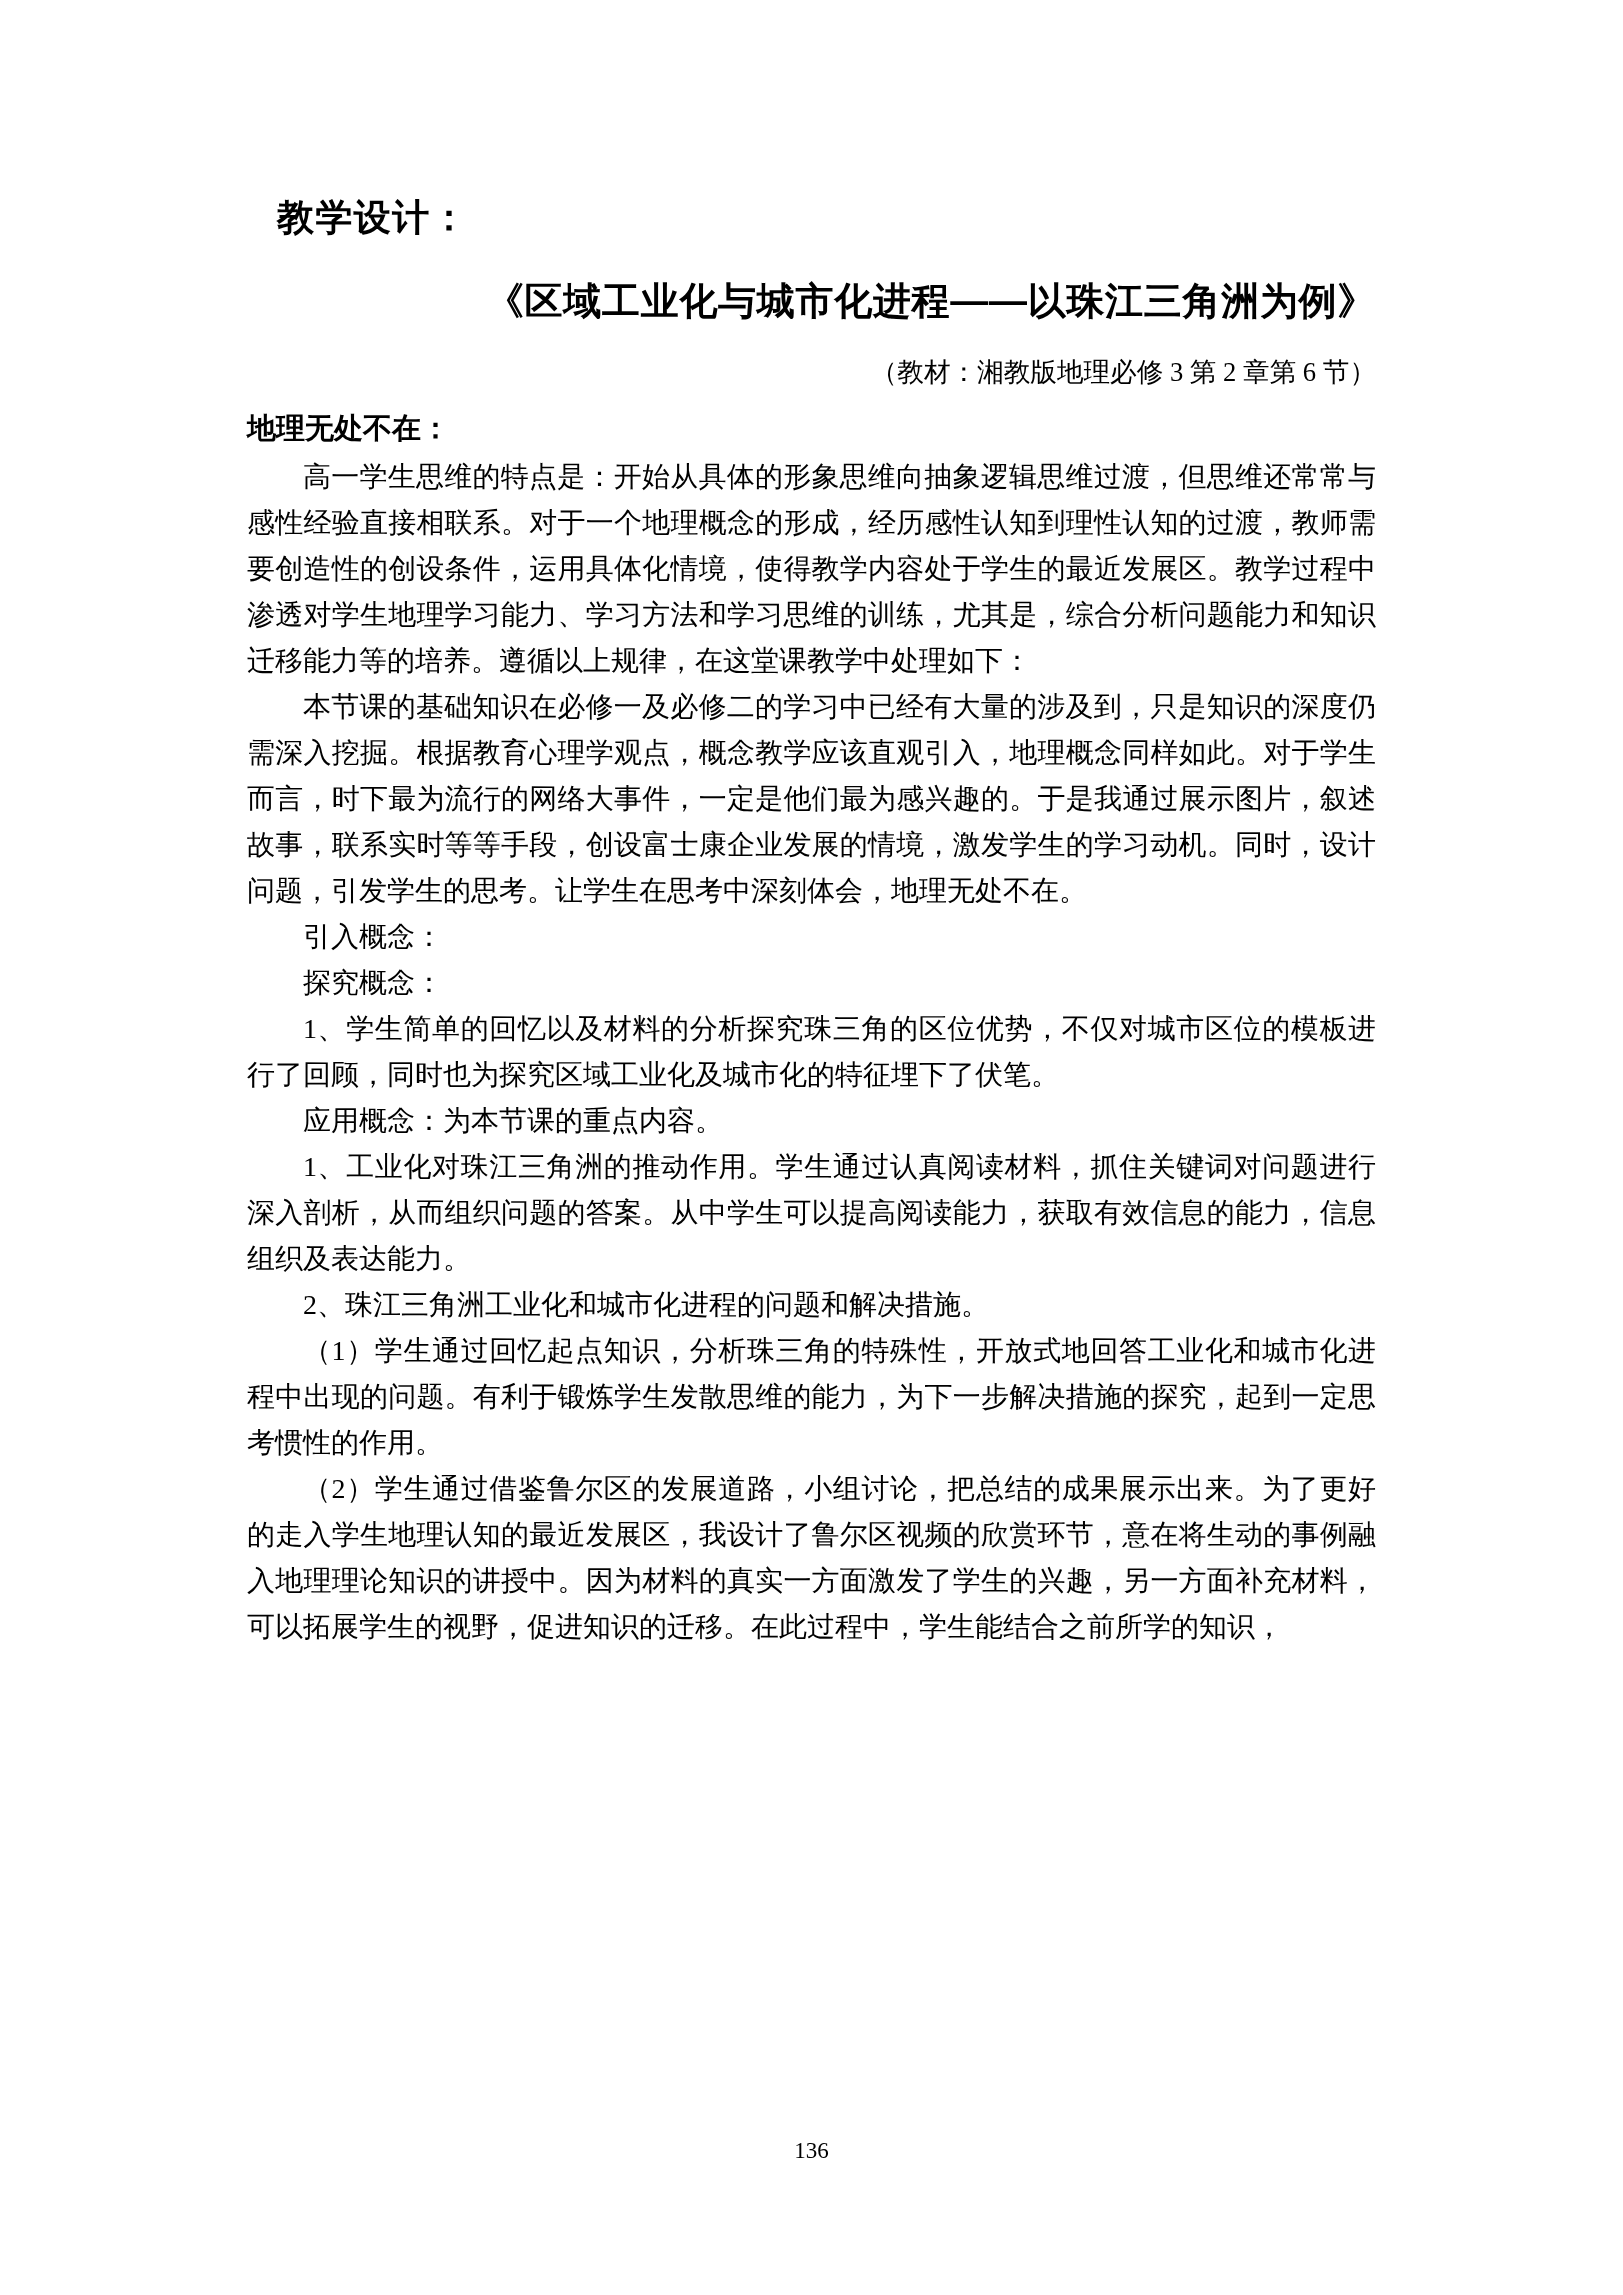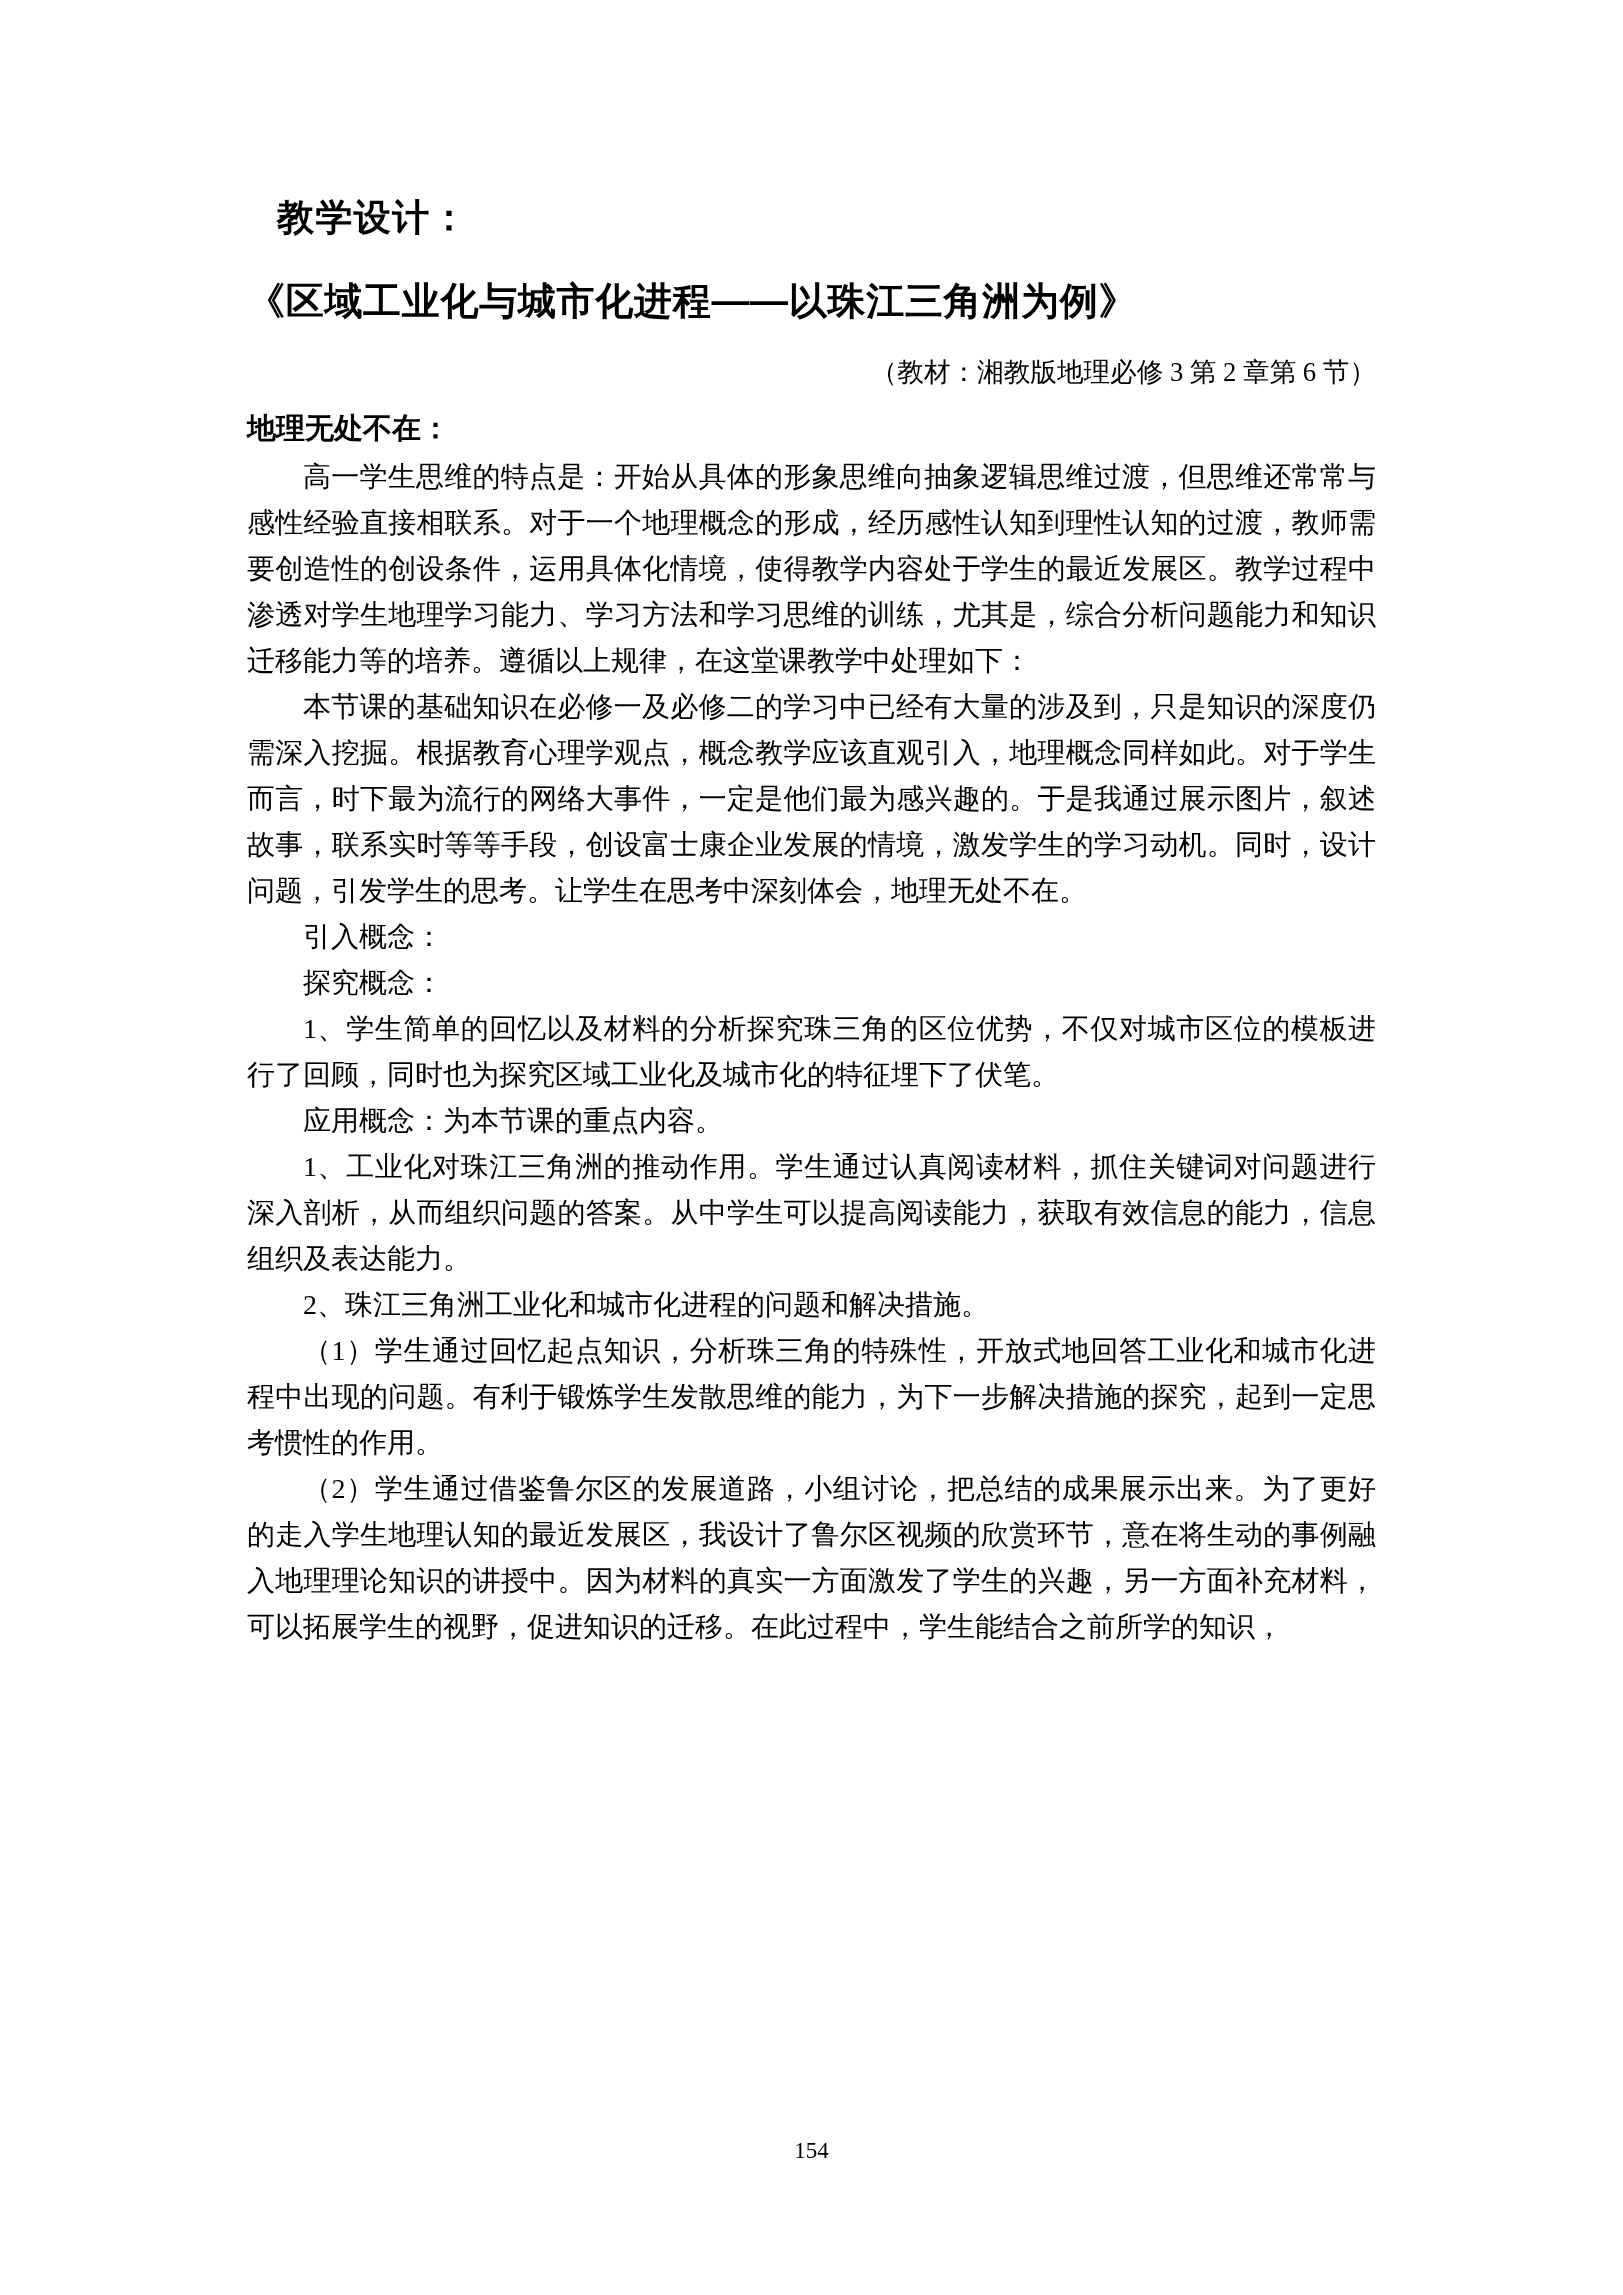--- a/index.html
+++ b/index.html
@@ -25,21 +25,21 @@
     font-size: 37px;
     line-height: 48px;
     margin: 0 0 35px 30px;
     letter-spacing: 1.4px;
   }
   .doc-title {
     font-family: "Liberation Sans", sans-serif;
     font-weight: bold;
     font-size: 38px;
     line-height: 49px;
-    text-align: left;
+    text-align: right;
     margin: 0 0 29px 0;
     letter-spacing: 0.7px;
   }
   .doc-subtitle {
     font-size: 26.6px;
     line-height: 35px;
     text-align: right;
     margin: 0 0 17.7px 0;
   }
   .section-heading {
@@ -85,16 +85,16 @@
     <p>引入概念：</p>
     <p>探究概念：</p>
     <p>1、学生简单的回忆以及材料的分析探究珠三角的区位优势，不仅对城市区位的模板进行了回顾，同时也为探究区域工业化及城市化的特征埋下了伏笔。</p>
     <p>应用概念：为本节课的重点内容。</p>
     <p>1、工业化对珠江三角洲的推动作用。学生通过认真阅读材料，抓住关键词对问题进行深入剖析，从而组织问题的答案。从中学生可以提高阅读能力，获取有效信息的能力，信息组织及表达能力。</p>
     <p>2、珠江三角洲工业化和城市化进程的问题和解决措施。</p>
     <p>（1）学生通过回忆起点知识，分析珠三角的特殊性，开放式地回答工业化和城市化进程中出现的问题。有利于锻炼学生发散思维的能力，为下一步解决措施的探究，起到一定思考惯性的作用。</p>
     <p>（2）学生通过借鉴鲁尔区的发展道路，小组讨论，把总结的成果展示出来。为了更好的走入学生地理认知的最近发展区，我设计了鲁尔区视频的欣赏环节，意在将生动的事例融入地理理论知识的讲授中。因为材料的真实一方面激发了学生的兴趣，另一方面补充材料，可以拓展学生的视野，促进知识的迁移。在此过程中，学生能结合之前所学的知识，</p>
   </div>
 
-  <div class="page-number">154</div>
+  <div class="page-number">136</div>
 
 </div>
 
 
 </body></html>

